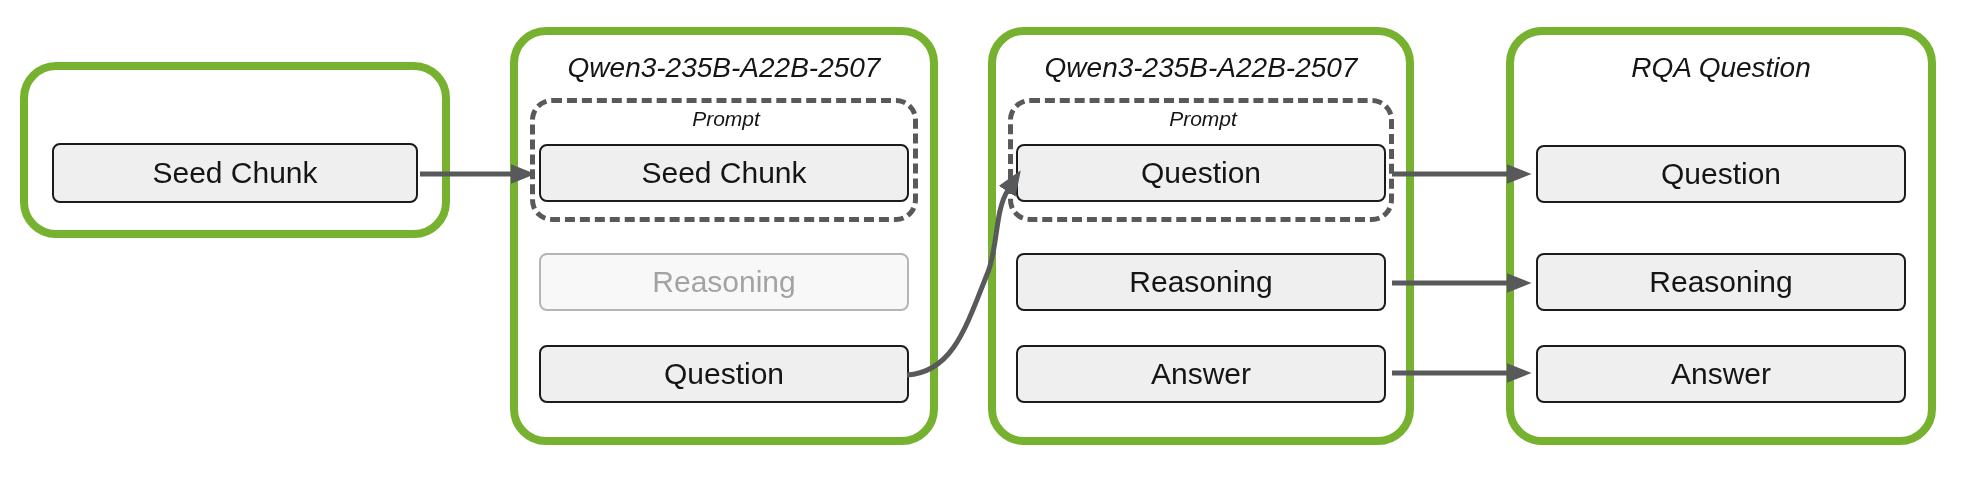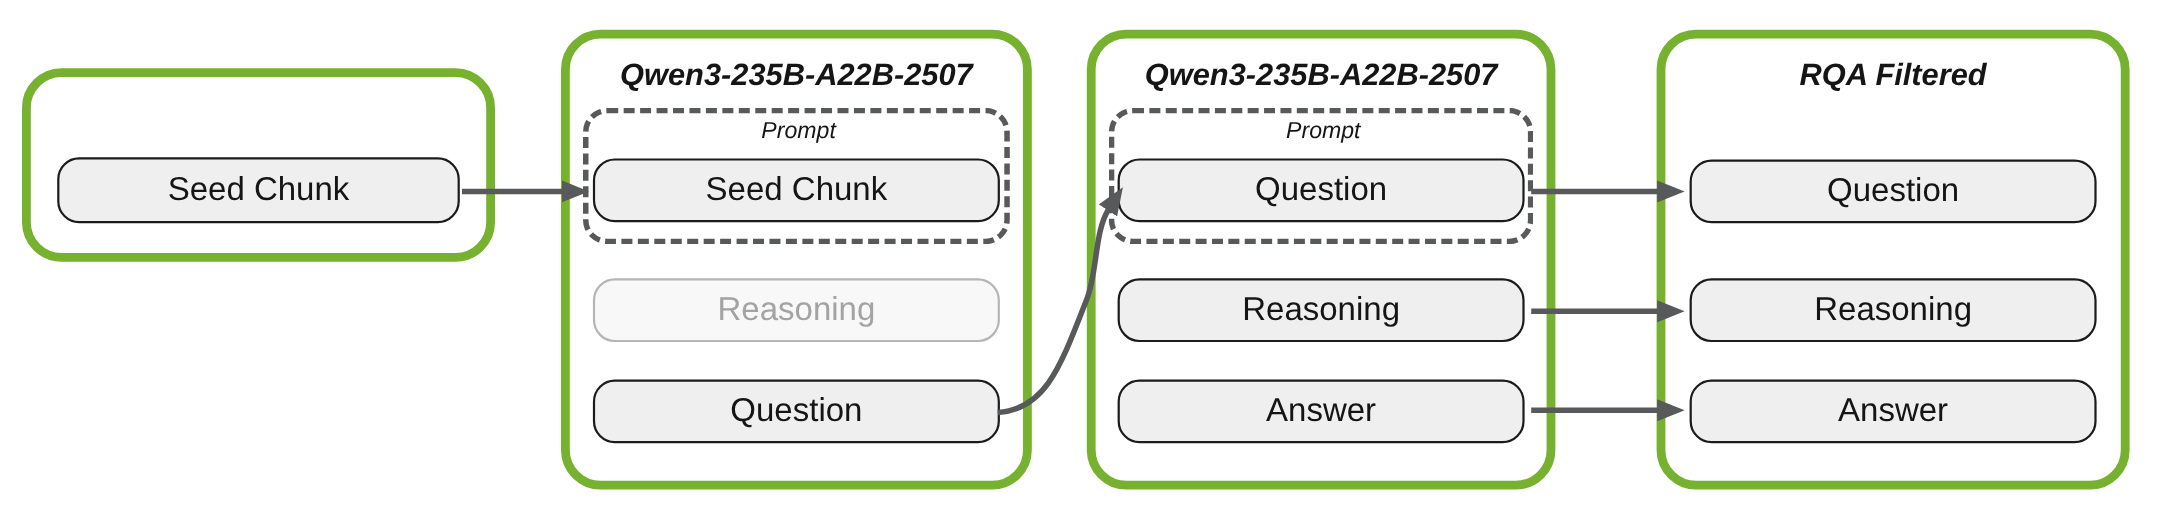--- a/index.html
+++ b/index.html
@@ -34,21 +34,21 @@
     background:var(--background);
     z-index:1;
   }
   .g1{left:20px;top:62px;width:430px;height:176px;}
   .g2{left:510px;top:27px;width:428px;height:418px;}
   .g3{left:988px;top:27px;width:426px;height:418px;}
   .g4{left:1506px;top:27px;width:430px;height:418px;}
   .group-title{
     position:absolute;left:0;right:0;
     text-align:center;
-    font-style:italic;font-weight:bold;
+    font-style:italic;font-weight:normal;
     font-size:28px;line-height:34px;
     color:var(--title-text);
     white-space:nowrap;
   }
   .g1 .group-title{top:12px;}
   .g2 .group-title,.g3 .group-title,.g4 .group-title{top:16px;}
   .prompt{
     position:absolute;
     left:12px;top:63px;
     width:calc(100% - 24px);height:124px;
@@ -60,21 +60,21 @@
     text-align:center;
     font-style:italic;font-size:21px;line-height:28px;
     color:var(--title-text);
   }
   .node{
     position:absolute;
     left:50%;transform:translateX(-50%);
     width:370px;height:58px;
     background:var(--node-fill);
     border:2.5px solid var(--node-border);
-    border-radius:20px;
+    border-radius:8px;
     display:flex;align-items:center;justify-content:center;
     font-size:30px;color:var(--node-text);
     white-space:nowrap;
     z-index:2;
   }
   .node.faded{
     background:var(--faded-fill);
     border:2px solid var(--faded-border);
     color:var(--faded-text);
   }
@@ -120,19 +120,19 @@
     <h2 class="group-title">Qwen3-235B-A22B-2507</h2>
     <div class="prompt">
       <div class="prompt-label">Prompt</div>
       <div class="node">Question</div>
     </div>
     <div class="node row2">Reasoning</div>
     <div class="node row3">Answer</div>
   </section>
 
   <section class="group g4">
-    <h2 class="group-title">RQA Filtered</h2>
+    <h2 class="group-title">RQA Question</h2>
     <div class="node row1">Question</div>
     <div class="node row2">Reasoning</div>
     <div class="node row3">Answer</div>
   </section>
 
 </div>
 
 </body></html>

